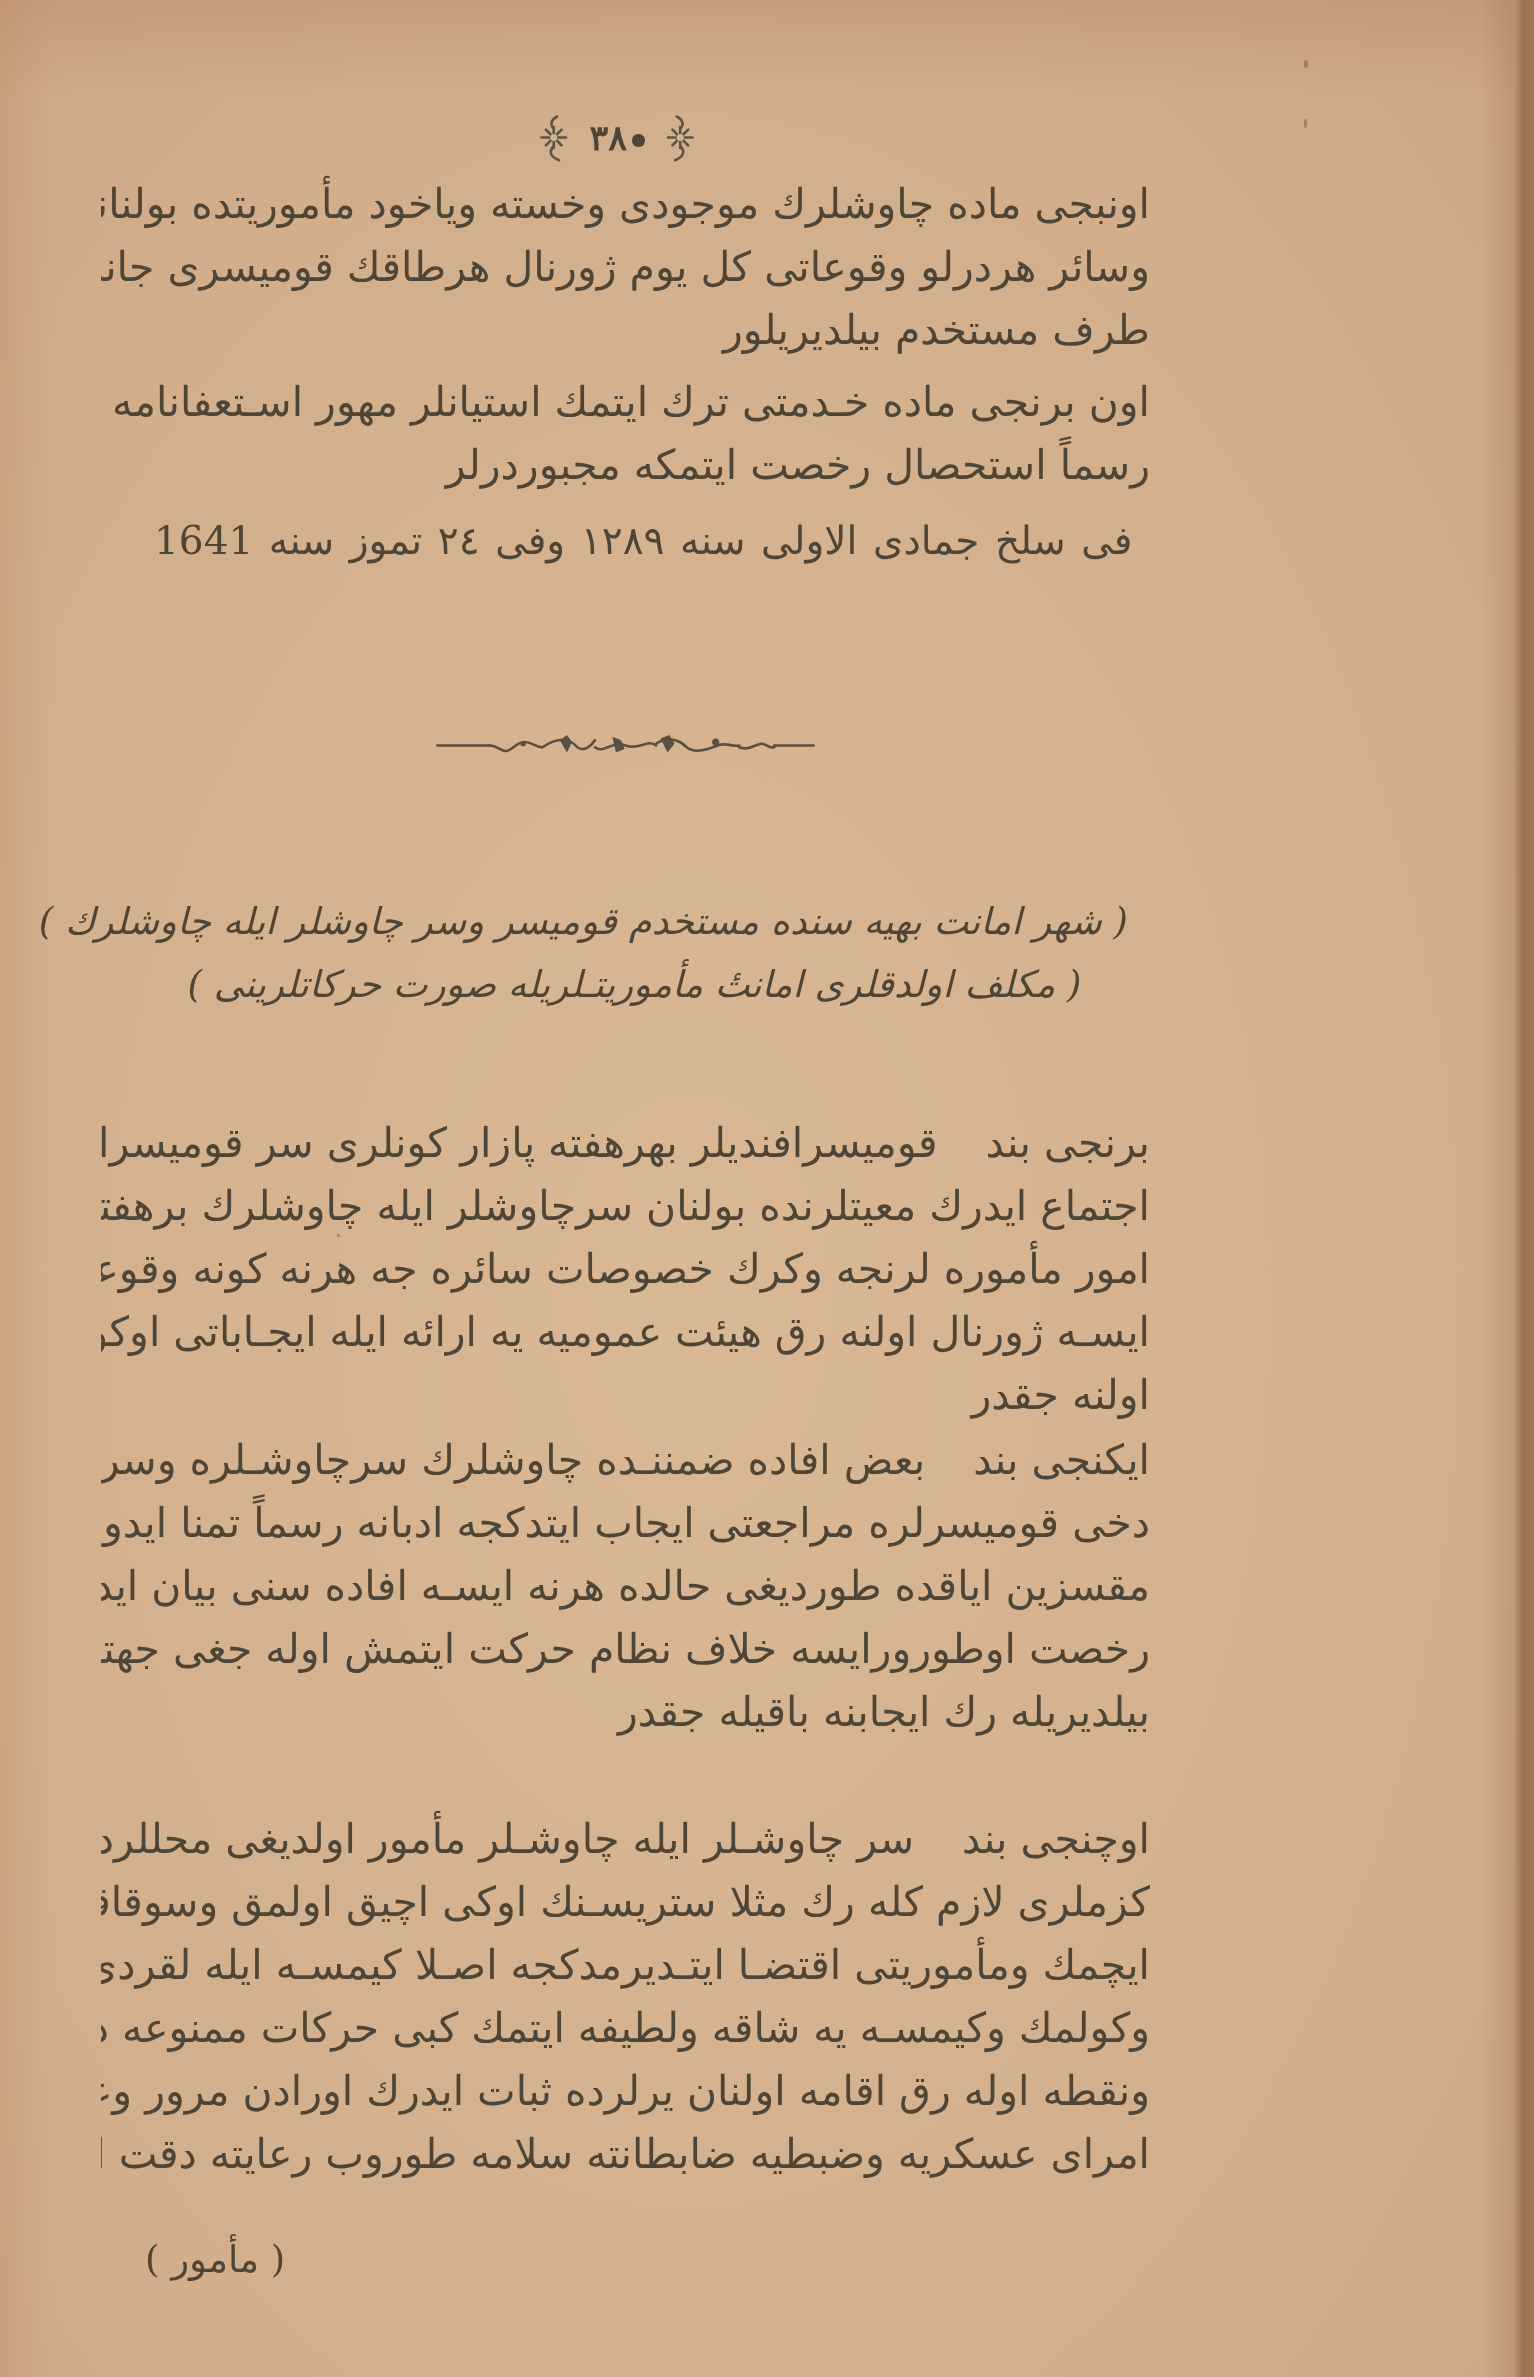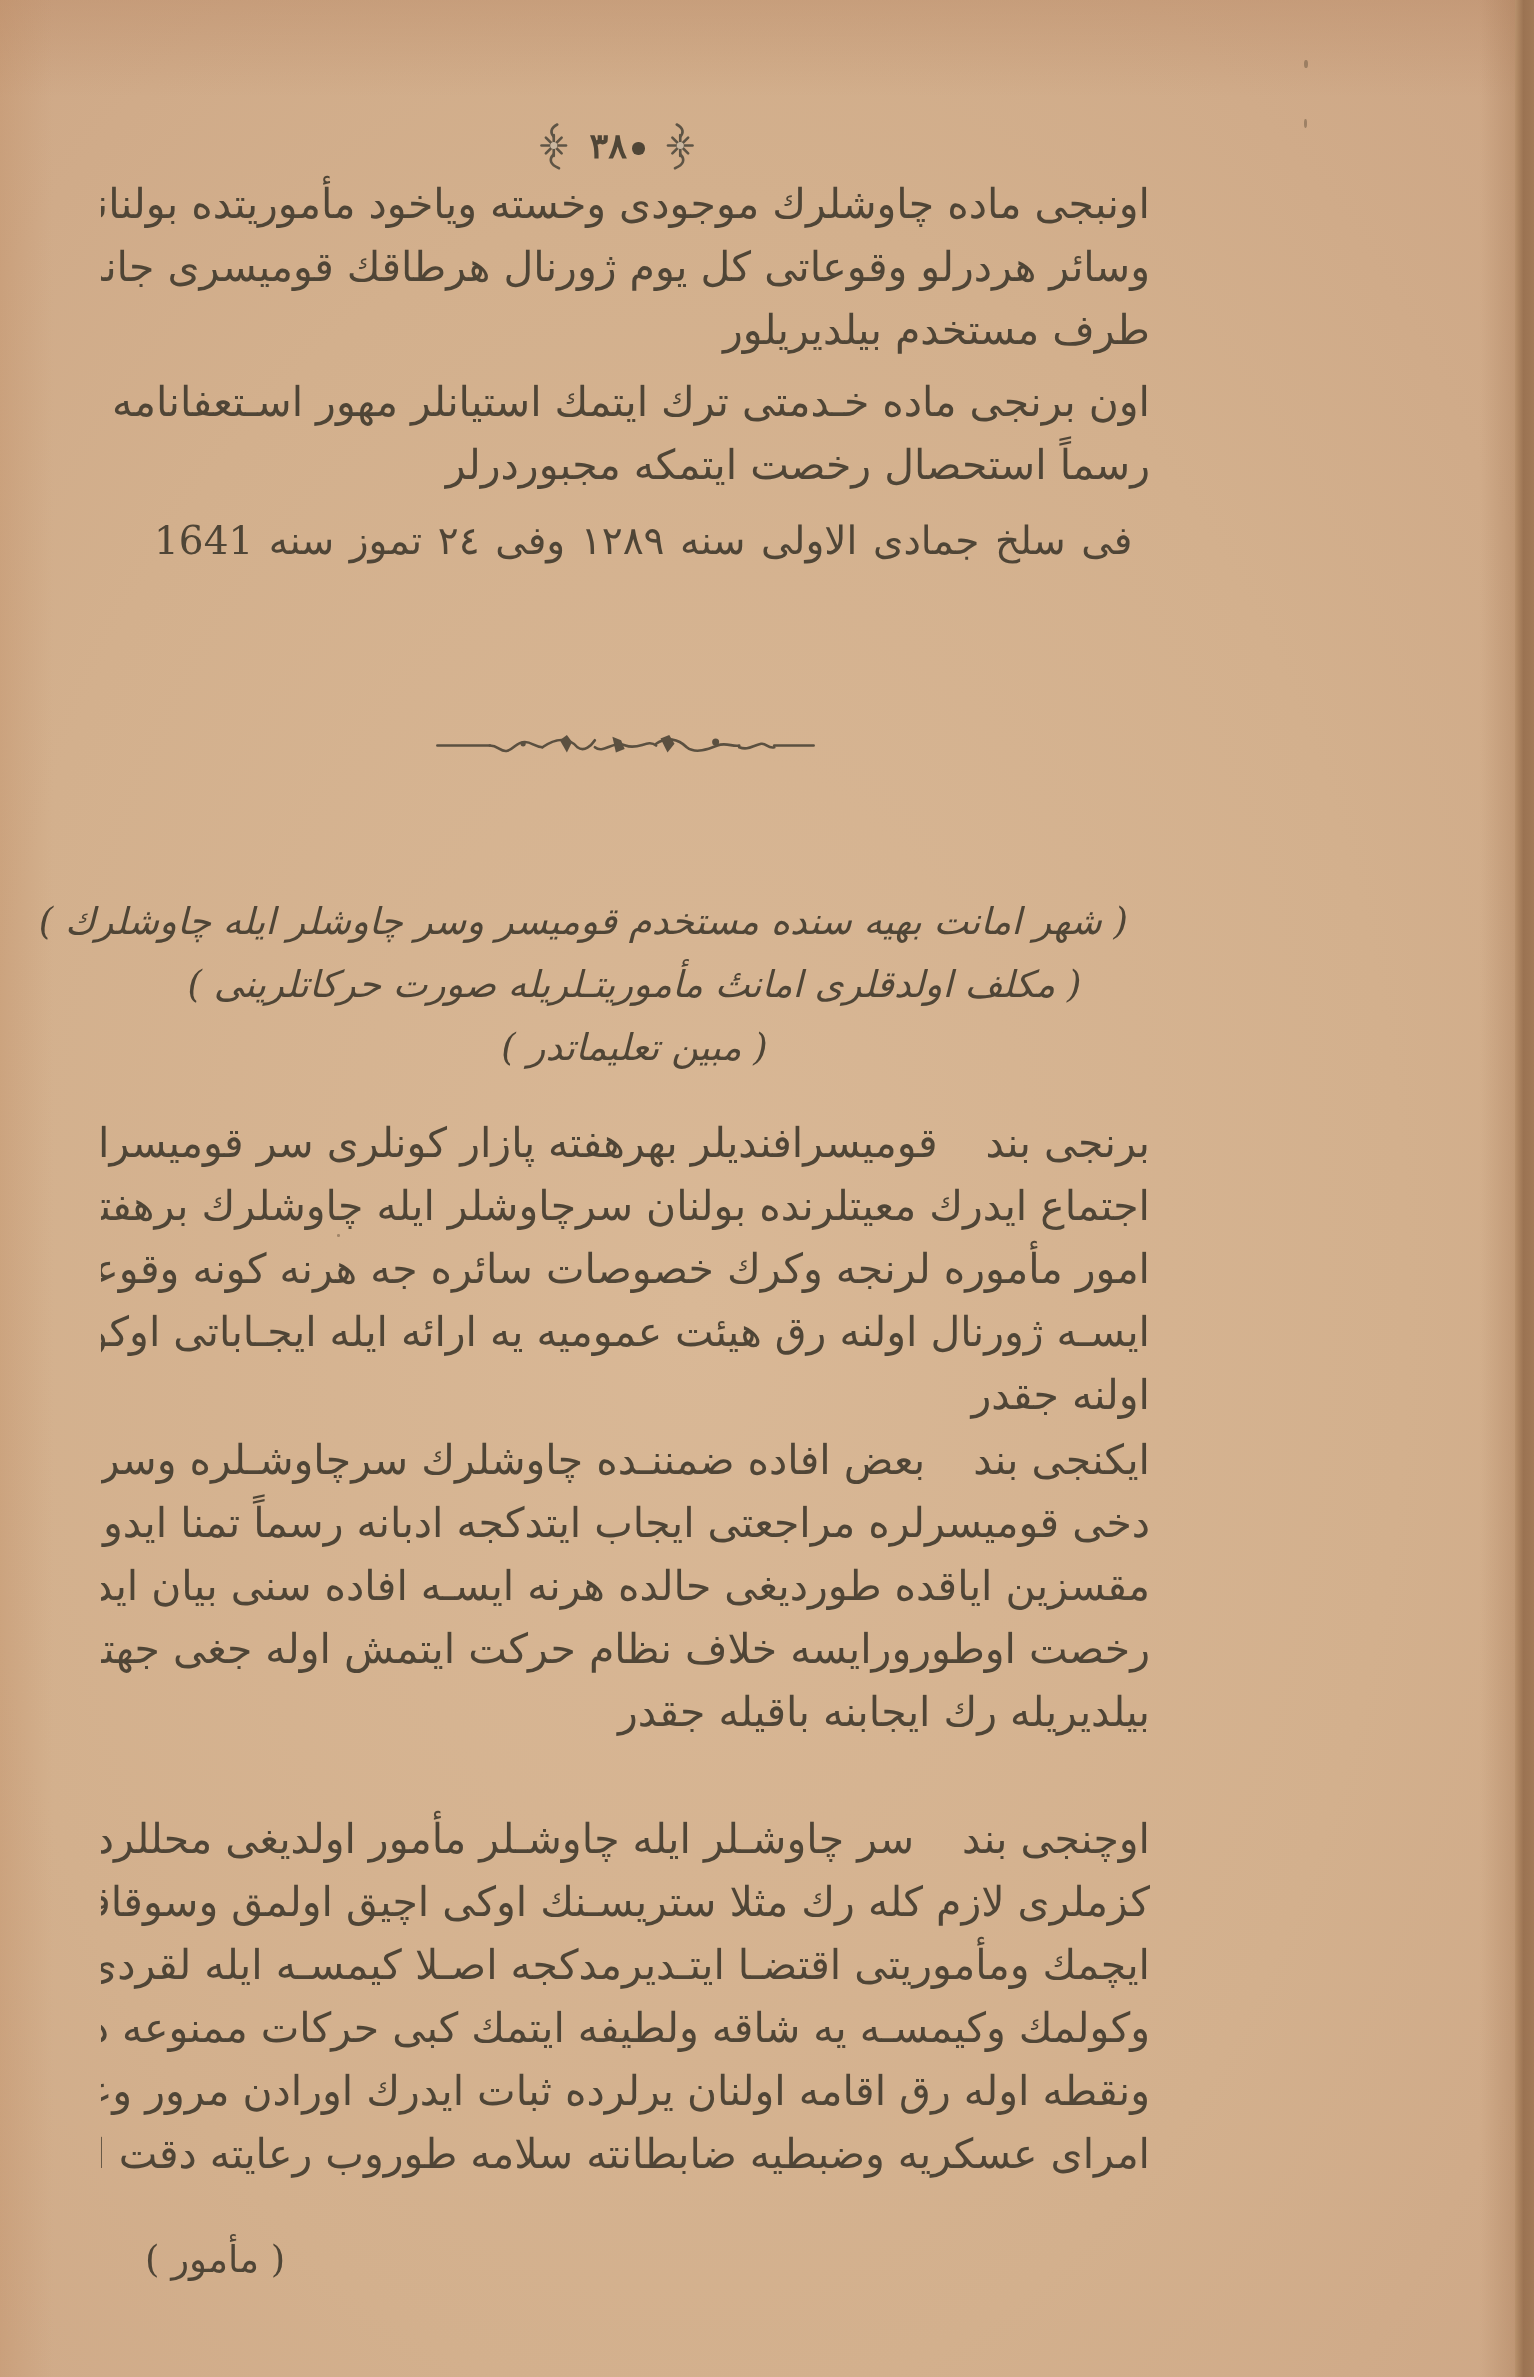--- a/index.html
+++ b/index.html
@@ -33,21 +33,21 @@
   .right-edge-shadow {
     position: absolute;
     top: 0; right: 19.4px;
     width: 35px; height: 2377px;
     background: linear-gradient(to right, rgba(160,115,80,0) 0%, rgba(160,115,80,0.35) 100%);
   }
 
   
   .page-header {
     position: absolute;
-    top: 119px; left: 0; width: 1234px;
+    top: 111px; left: 0; width: 1234px;
     display: flex; justify-content: center; align-items: center;
     gap: 16px;
   }
   .flower-icon {
     width: 35px; height: 53px;
     position: relative;
   }
   .flower-icon svg { width: 35px; height: 53px; }
   .page-number {
     font-size: 35px;
@@ -203,21 +203,20 @@
       <path d="M200 10 l10 4 l4 10 l-10 4 z"></path>
       <path d="M255 12 l10 -4 l6 10 l-8 10 z"></path>
       <circle cx="318" cy="16" r="4"></circle>
       <circle cx="98" cy="18" r="3"></circle>
     </g>
   </svg>
 
   <div class="title-block">
     <div class="title-line">( شهر امانت بهیه سنده مستخدم قومیسر وسر چاوشلر ایله چاوشلرك )</div>
     <div class="title-line">( مكلف اولدقلری امانتٔ مأموریتـلریله صورت حركاتلرینی )</div>
-    <div class="title-line">( مبین تعلیماتدر )</div>
   </div>
 
   <div class="text-block" style="top:1112px;">
     <div class="line">
       <span class="lead">برنجی بند</span><span>قومیسرافندیلر بهرهفته پازار كونلری سر قومیسراوطه سنده</span>
     </div>
     <div class="line">اجتماع ایدرك معیتلرنده بولنان سرچاوشلر ایله چاوشلرك برهفته ظرفنده كرك</div>
     <div class="line">امور مأموره لرنجه وكرك خصوصات سائره جه هرنه كونه وقوعات اولور</div>
     <div class="line">ایسـه ژورنال اولنه رق هیئت عمومیه یه ارائه ایله ایجـاباتی اوكون اجرا</div>
     <div class="line short">اولنه جقدر</div>

